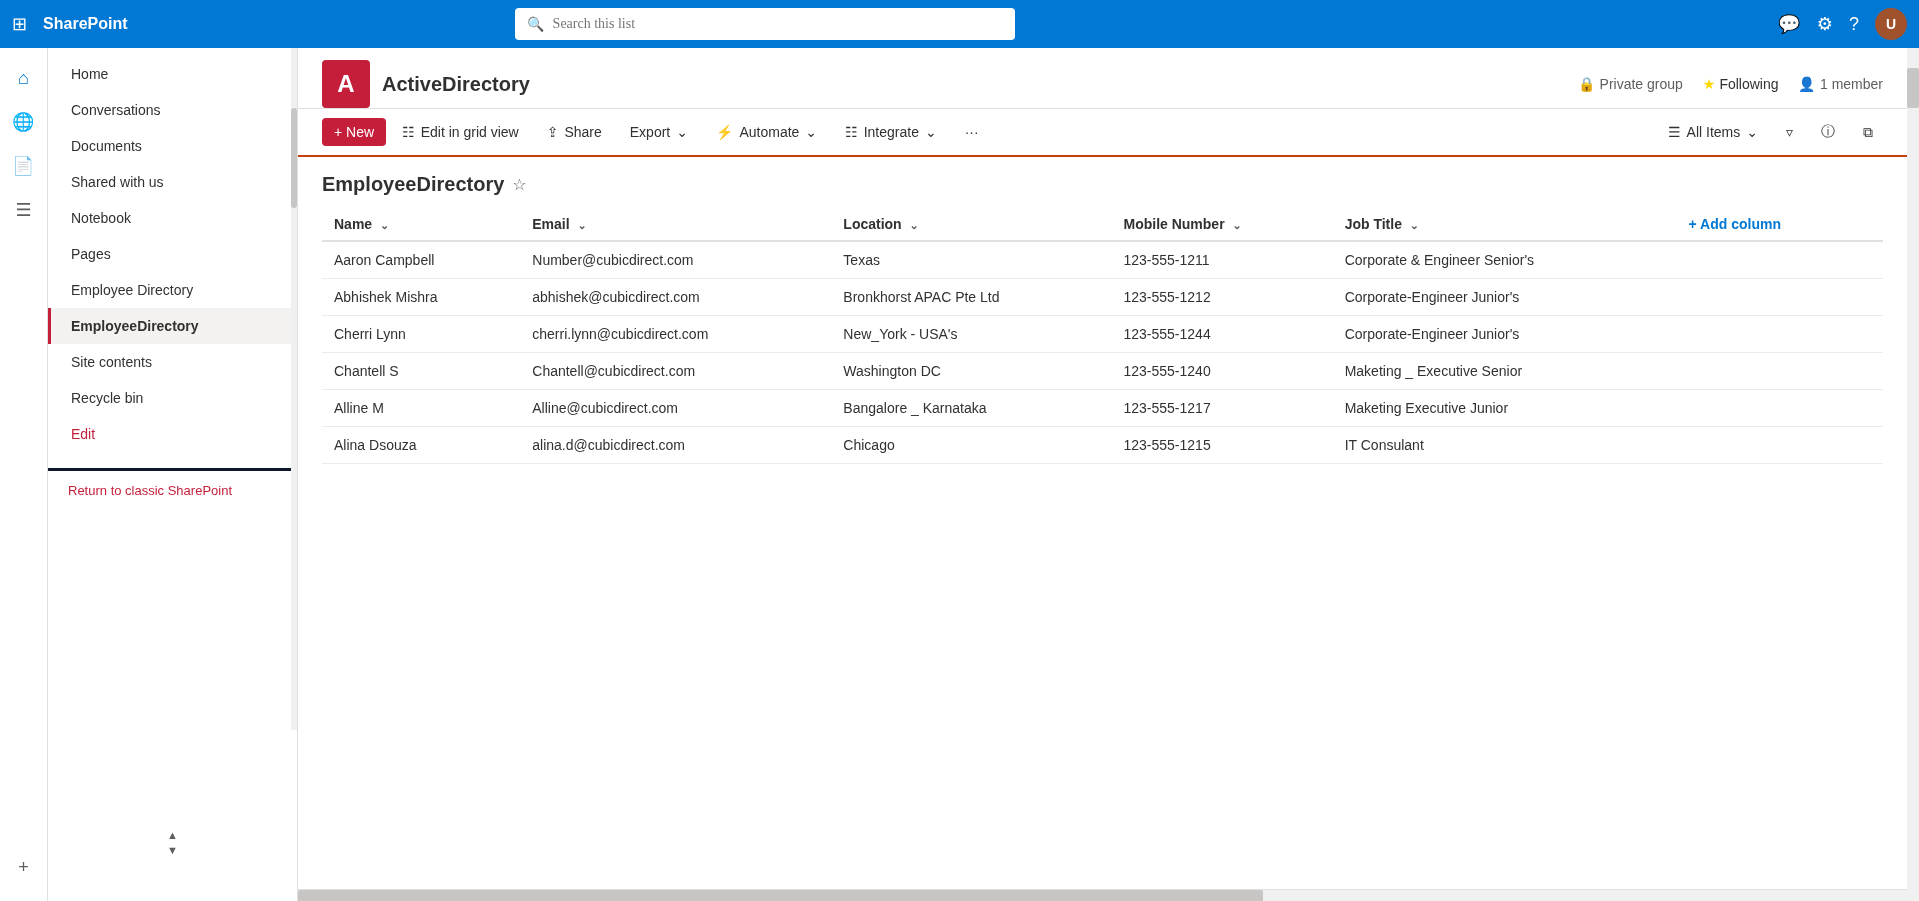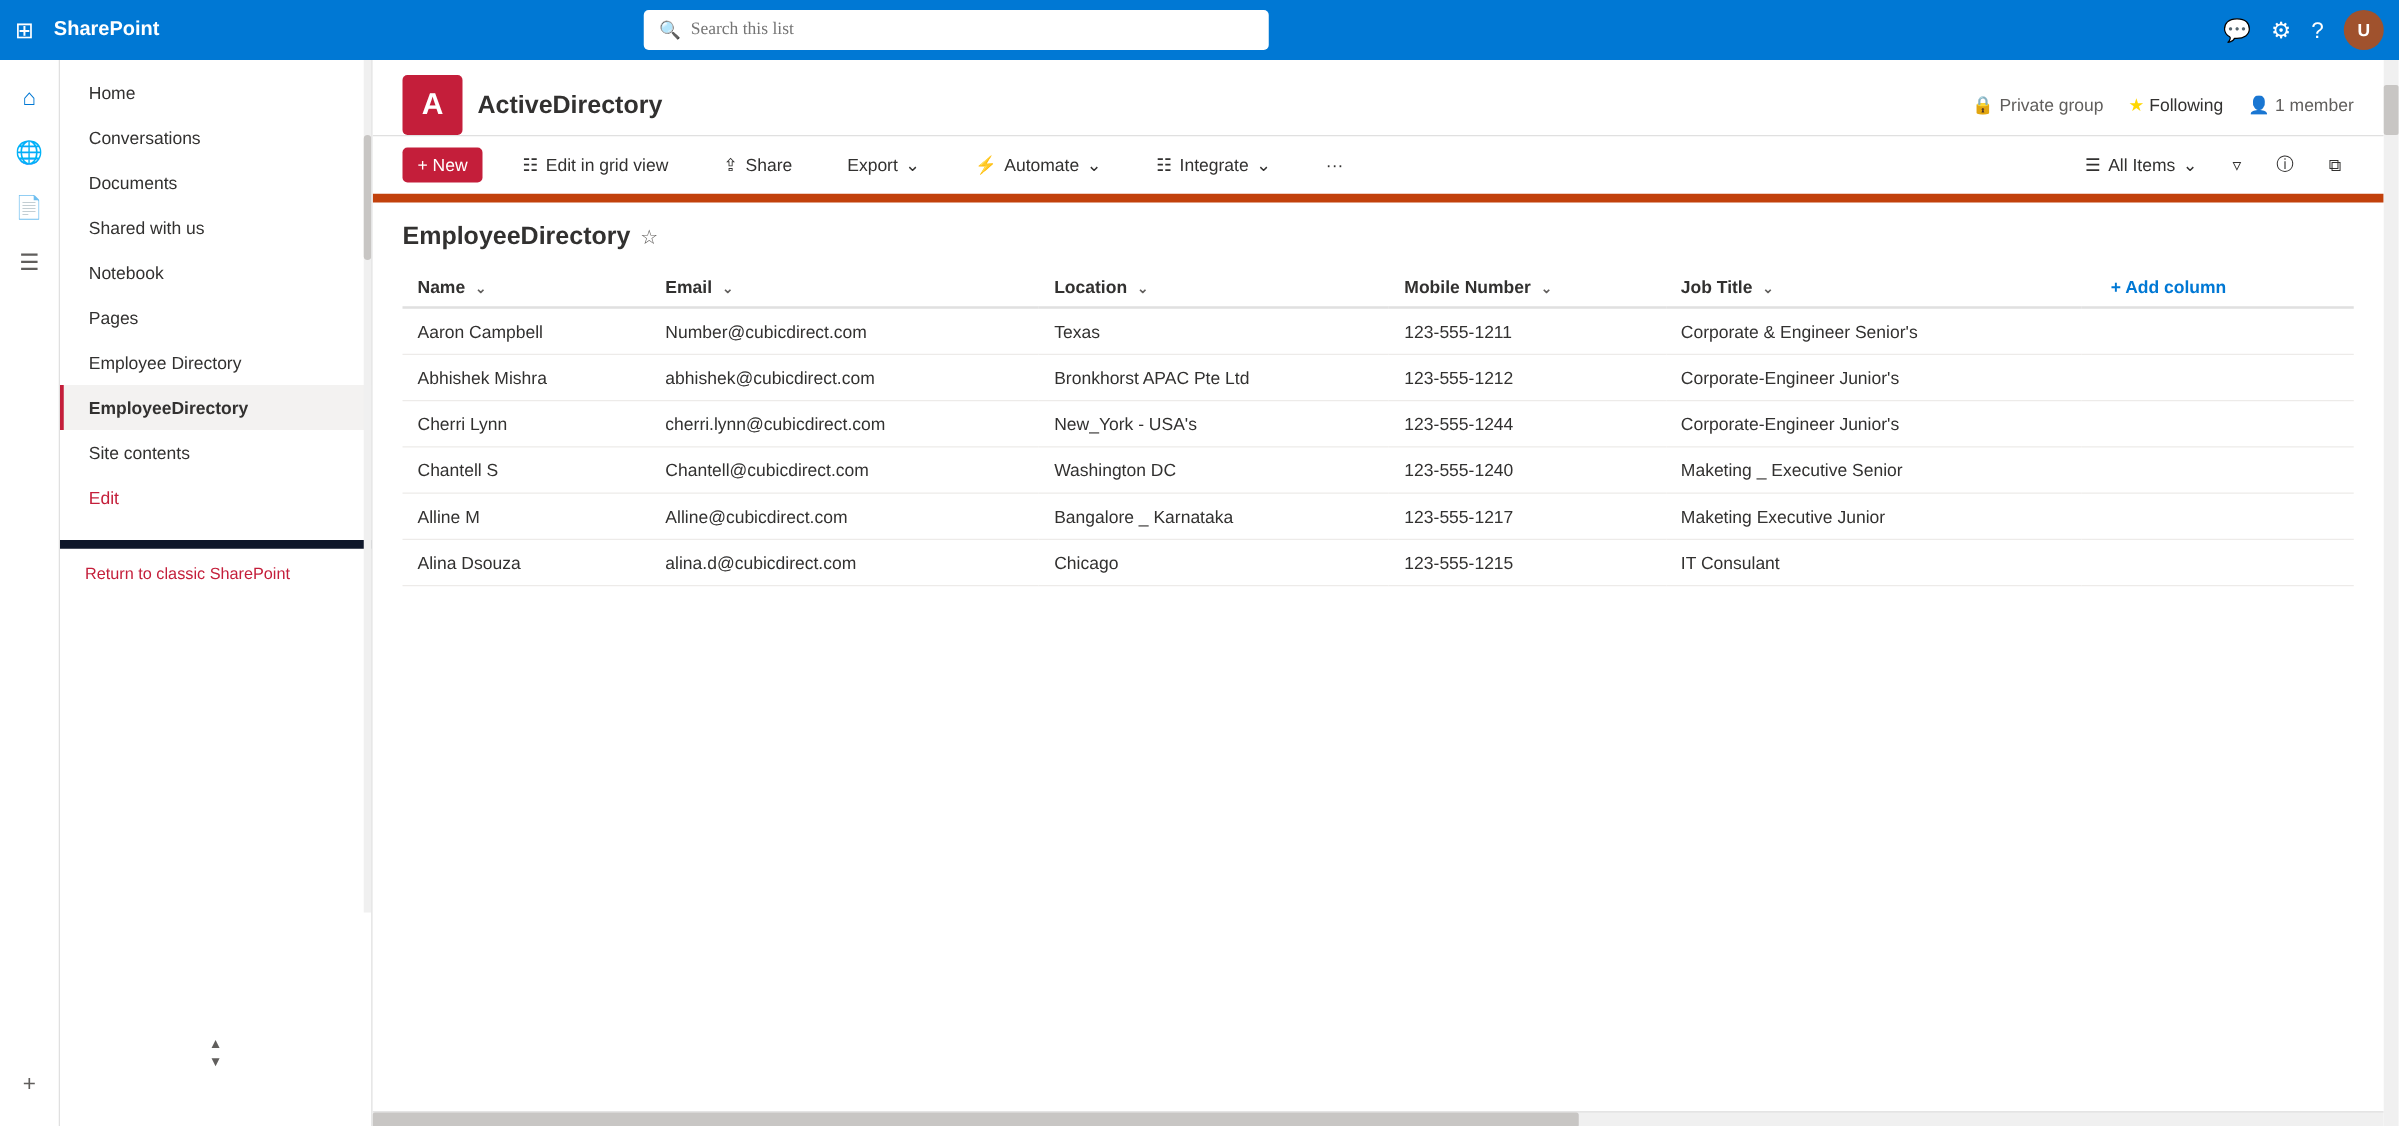--- a/index.html
+++ b/index.html
@@ -205,22 +205,22 @@
       display: flex;
       align-items: center;
       gap: 4px;
     }
 
     
     .toolbar {
       display: flex;
       align-items: center;
       padding: 8px 24px;
-      gap: 20px;
-      border-bottom: 7px solid #c2410c;
+      gap: 4px;
+      border-bottom: 2px solid #c2410c;
       flex-wrap: wrap;
     }
     .toolbar-btn {
       display: flex;
       align-items: center;
       gap: 6px;
       padding: 6px 12px;
       border-radius: 4px;
       cursor: pointer;
       font-size: 14px;
@@ -376,23 +376,24 @@
     <div class="sidebar-inner">
       <div class="sidebar-item">Home</div>
       <div class="sidebar-item">Conversations</div>
       <div class="sidebar-item">Documents</div>
       <div class="sidebar-item">Shared with us</div>
       <div class="sidebar-item">Notebook</div>
       <div class="sidebar-item">Pages</div>
       <div class="sidebar-item">Employee Directory</div>
       <div class="sidebar-item active">EmployeeDirectory</div>
       <div class="sidebar-item">Site contents</div>
+      <div class="sidebar-item">Recycle bin</div>
       <div class="sidebar-item edit-item">Edit</div>
     </div>
-    <div style="padding: 12px 20px; border-top: 7px solid #0f172a; margin-top: 8px;">
+    <div style="padding: 12px 20px; border-top: 3px solid #0f172a; margin-top: 8px;">
       <div class="return-item" style="color:#c41e3a; font-size:13px; cursor:pointer;">Return to classic SharePoint</div>
     </div>
 
     <div style="position:absolute; right:0; top:0; width:6px; height:80%; background:#f0f0f0;">
       <div style="width:6px; height:100px; background:#c8c6c4; border-radius:3px; margin-top:60px;"></div>
     </div>
     <div style="position:absolute; left:50%; bottom:60px; transform:translateX(-50%); font-size:11px; color:#605e5c; cursor:pointer;">▲</div>
     <div style="position:absolute; left:50%; bottom:45px; transform:translateX(-50%); font-size:11px; color:#605e5c; cursor:pointer;">▼</div>
   </div>
 

